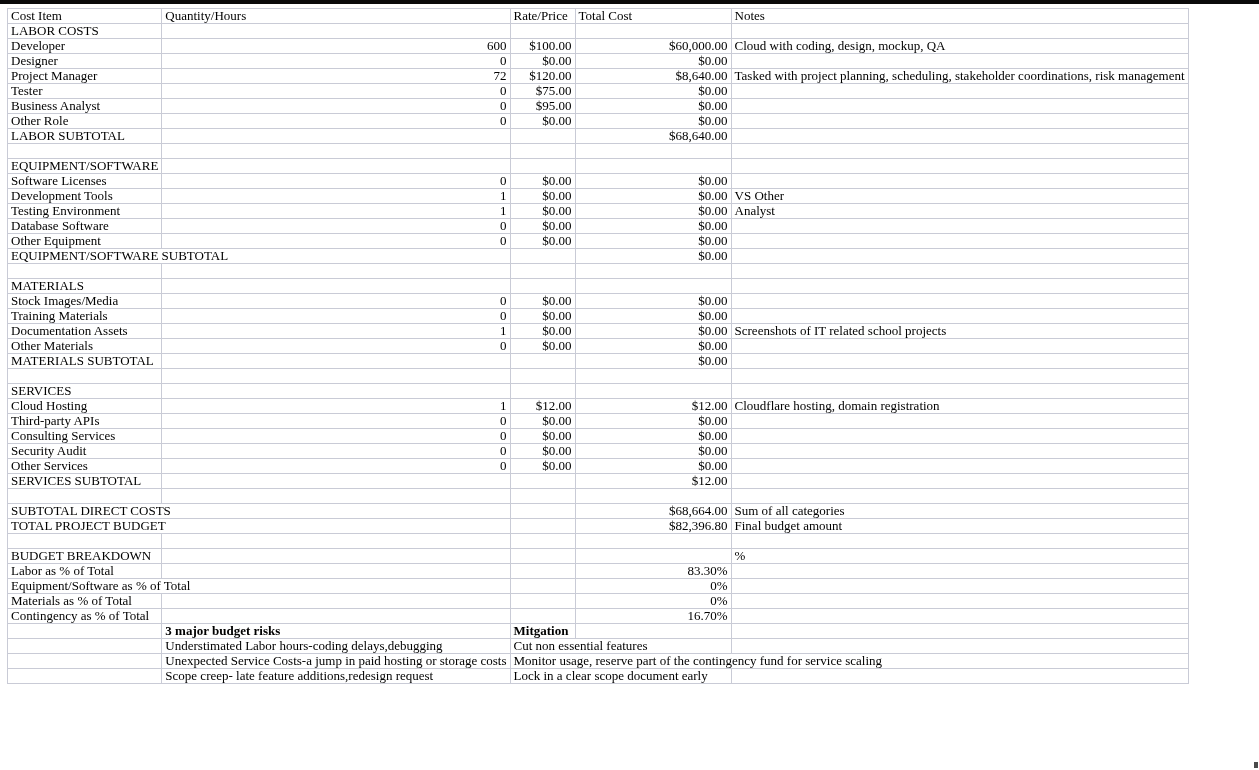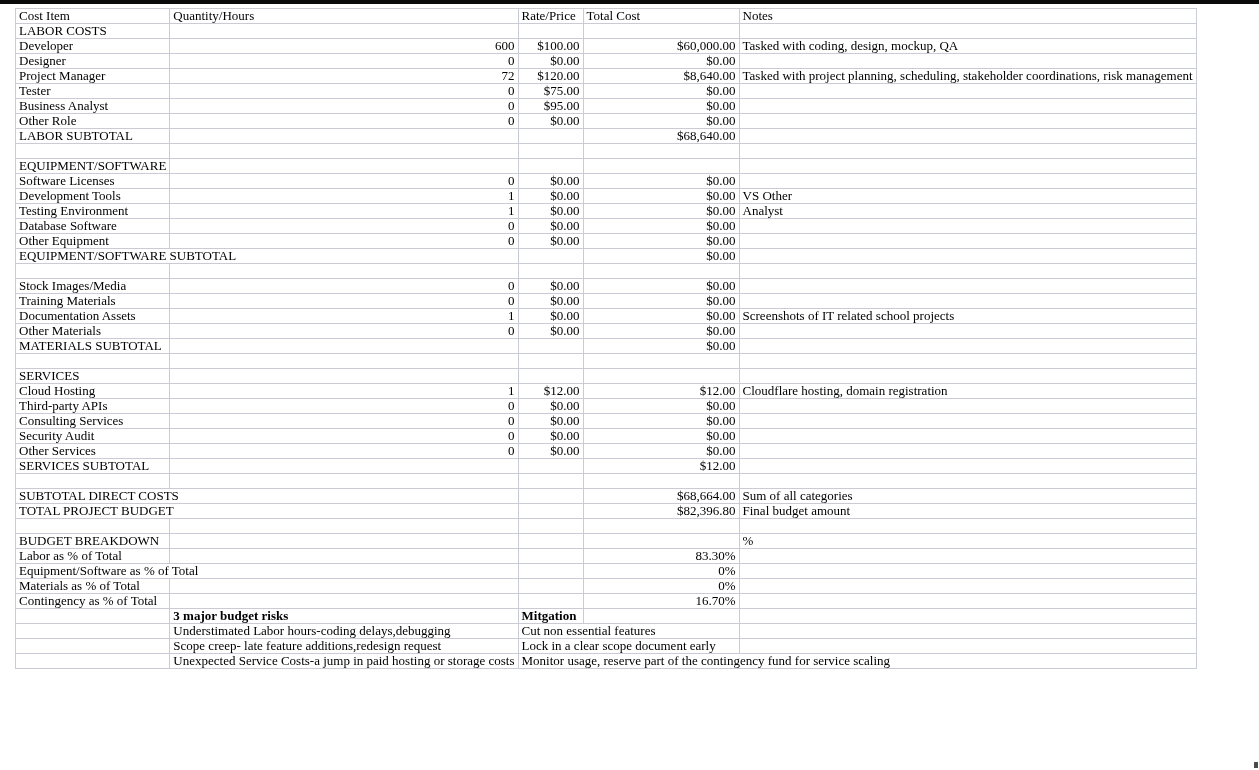--- a/index.html
+++ b/index.html
@@ -1,19 +1,19 @@
 <!DOCTYPE html>
 <html><head>
 <meta charset="utf-8">
 <style>
   html,body{margin:0;padding:0;background:#ffffff;}
   body{width:1259px;height:770px;position:relative;overflow:hidden;
        font-family:"Liberation Serif","DejaVu Serif",serif;color:#000;}
   .top-edge-bar{position:absolute;top:0;left:0;width:1259px;height:4px;background:#0a0a0a;}
-  table.sheet{position:absolute;top:8px;left:7px;border-collapse:collapse;table-layout:fixed;margin-left:8px;}
+  table.sheet{position:absolute;top:8px;left:7px;border-collapse:collapse;table-layout:fixed;}
   table.sheet td{border:1px solid #c9cbd6;height:14px;line-height:14px;padding:0 3px;
        font-size:13px;white-space:nowrap;overflow:visible;vertical-align:middle;}
   td.r{text-align:right;}
   td.b{font-weight:bold;}
   td.o{border-right-color:transparent;}
   .corner-artifact{position:absolute;right:1px;bottom:2px;width:4px;height:6px;background:#4a4a4a;}
 </style>
 </head>
 <body>
 
@@ -40,21 +40,21 @@
         <td></td>
         <td></td>
         <td></td>
         <td></td>
       </tr>
       <tr>
         <td>Developer</td>
         <td class="r">600</td>
         <td class="r">$100.00</td>
         <td class="r">$60,000.00</td>
-        <td class="o">Tasked with coding, design, mockup, QA</td>
+        <td class="o">Cloud with coding, design, mockup, QA</td>
       </tr>
       <tr>
         <td>Designer</td>
         <td class="r">0</td>
         <td class="r">$0.00</td>
         <td class="r">$0.00</td>
         <td></td>
       </tr>
       <tr>
         <td>Project Manager</td>
@@ -147,20 +147,27 @@
         <td></td>
       </tr>
       <tr>
         <td></td>
         <td></td>
         <td></td>
         <td></td>
         <td></td>
       </tr>
       <tr>
+        <td>MATERIALS</td>
+        <td></td>
+        <td></td>
+        <td></td>
+        <td></td>
+      </tr>
+      <tr>
         <td>Stock Images/Media</td>
         <td class="r">0</td>
         <td class="r">$0.00</td>
         <td class="r">$0.00</td>
         <td></td>
       </tr>
       <tr>
         <td>Training Materials</td>
         <td class="r">0</td>
         <td class="r">$0.00</td>
@@ -312,25 +319,25 @@
         <td></td>
       </tr>
       <tr>
         <td></td>
         <td>Understimated Labor hours-coding delays,debugging</td>
         <td colspan="2">Cut non essential features</td>
         <td></td>
       </tr>
       <tr>
         <td></td>
+        <td>Unexpected Service Costs-a jump in paid hosting or storage costs</td>
+        <td colspan="3">Monitor usage, reserve part of the contingency fund for service scaling</td>
+      </tr>
+      <tr>
+        <td></td>
         <td>Scope creep- late feature additions,redesign request</td>
         <td colspan="2">Lock in a clear scope document early</td>
         <td></td>
-      </tr>
-      <tr>
-        <td></td>
-        <td>Unexpected Service Costs-a jump in paid hosting or storage costs</td>
-        <td colspan="3">Monitor usage, reserve part of the contingency fund for service scaling</td>
       </tr>
     </tbody>
 </table>
 
 <div class="corner-artifact"></div>
 
 </body></html>

